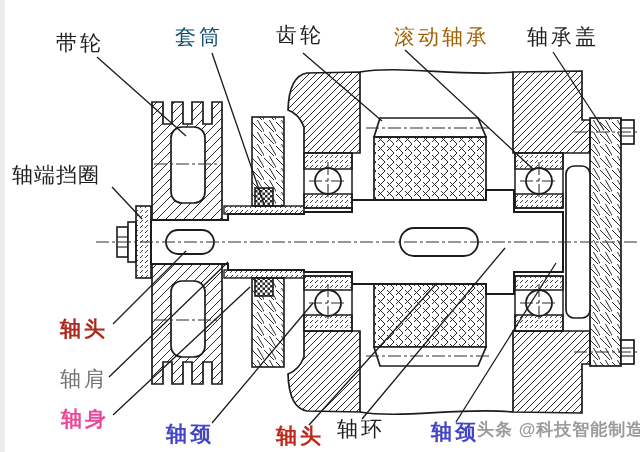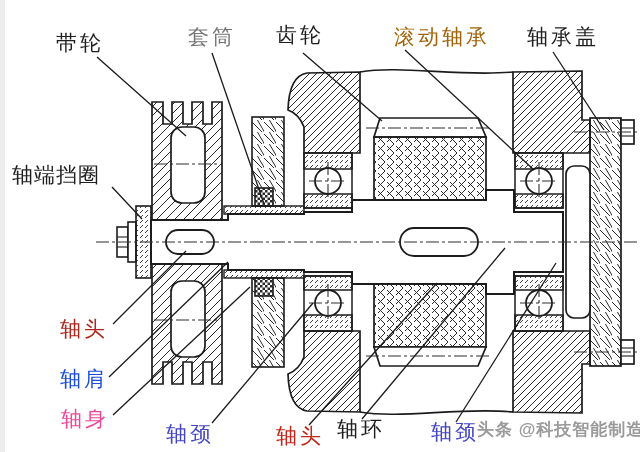--- a/index.html
+++ b/index.html
@@ -5,21 +5,21 @@
   html,body{margin:0;padding:0;background:#ffffff;}
   #stage{
     position:relative;width:640px;height:452px;background:#ffffff;overflow:hidden;
     font-family:"Liberation Serif","DejaVu Serif",serif;
   }
   #stage svg{position:absolute;left:0;top:0;}
   .lbl{
     position:absolute;font-size:21px;line-height:1.05;letter-spacing:3px;
     color:#1f1f1f;white-space:nowrap;user-select:none;
   }
-  .lbl.bold{font-weight:normal;}
+  .lbl.bold{font-weight:bold;}
   .watermark{
     position:absolute;font-family:"Liberation Sans","DejaVu Sans",sans-serif;
     font-weight:bold;font-size:17px;letter-spacing:1px;color:#9a9a9a;white-space:nowrap;
   }
   .edge{position:absolute;left:0;top:0;width:5px;height:452px;background:#ededed;}
 </style>
 </head>
 <body>
 
 <div id="stage">
@@ -161,28 +161,28 @@
       <line x1="109" y1="377" x2="228" y2="262"></line>
       <line x1="113" y1="415" x2="250" y2="287"></line>
       <line x1="212" y1="423" x2="313" y2="303"></line>
       <line x1="309" y1="425" x2="437" y2="283"></line>
       <line x1="362" y1="419" x2="505" y2="248"></line>
       <line x1="456" y1="422" x2="556" y2="263"></line>
     </g>
   </svg>
 
   <div class="lbl" style="left: 56px; top: 32px; color: rgb(31, 31, 31);">带轮</div>
-  <div class="lbl" style="left: 188px; top: 26px; color: #737373;">套筒</div>
+  <div class="lbl" style="left: 175px; top: 26px; color: #0c4a6e;">套筒</div>
   <div class="lbl" style="left: 276px; top: 24px; color: rgb(31, 31, 31);">齿轮</div>
   <div class="lbl" style="left: 394px; top: 26px; color: #a16207;">滚动轴承</div>
   <div class="lbl" style="left: 12px; top: 164px; letter-spacing: 1px; color: rgb(31, 31, 31);">轴端挡圈</div>
 
   <div class="lbl" style="left: 527px; top: 26px; color: rgb(31, 31, 31);">轴承盖</div>
   <div class="lbl bold" style="left: 60px; top: 318px; color: rgb(171, 42, 29);">轴头</div>
-  <div class="lbl" style="left: 60px; top: 368px; color: #1d4ed8;">轴肩</div>
+  <div class="lbl" style="left: 60px; top: 368px; color: #737373;">轴肩</div>
   <div class="lbl bold" style="left: 61px; top: 408px; color: #ec4899;">轴身</div>
 
   <div class="lbl bold" style="left: 166px; top: 423px; color: rgb(67, 69, 197);">轴颈</div>
   <div class="lbl bold" style="left: 276px; top: 425px; color: rgb(192, 39, 26);">轴头</div>
   <div class="lbl" style="left: 337px; top: 420px; color: rgb(31, 31, 31); font-family: Liberation Mono, monospace;">轴环</div>
   <div class="lbl bold" style="left: 431px; top: 421px; color: rgb(67, 69, 197);">轴颈</div>
 
   <div class="watermark" style="left: 477px; top: 418px; color: rgb(154, 154, 154);">头条 @科技智能制造</div>
 
   <div class="edge"></div>

